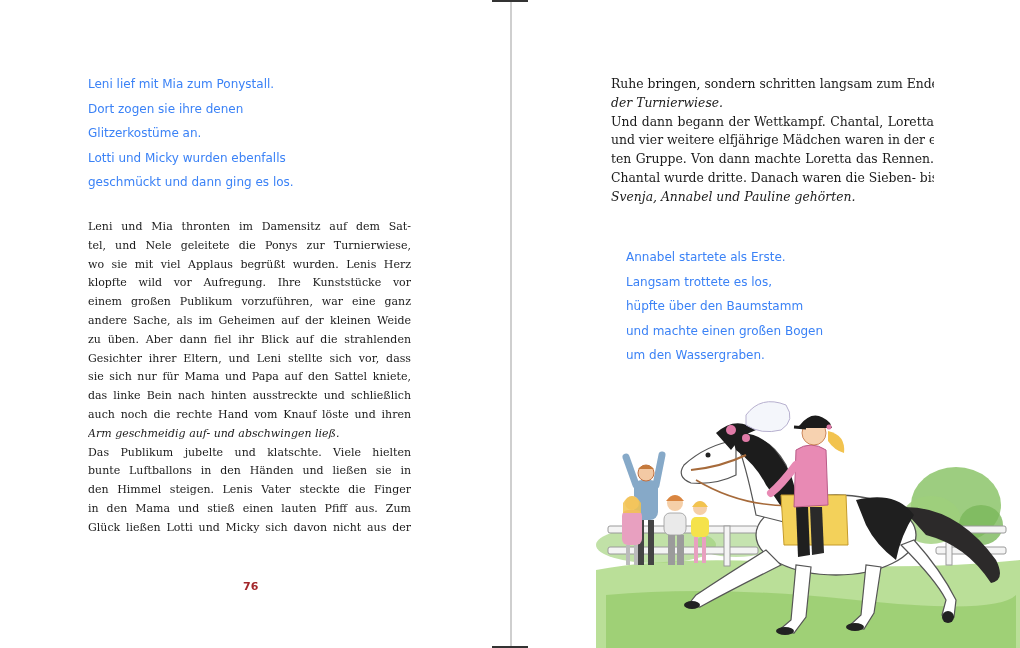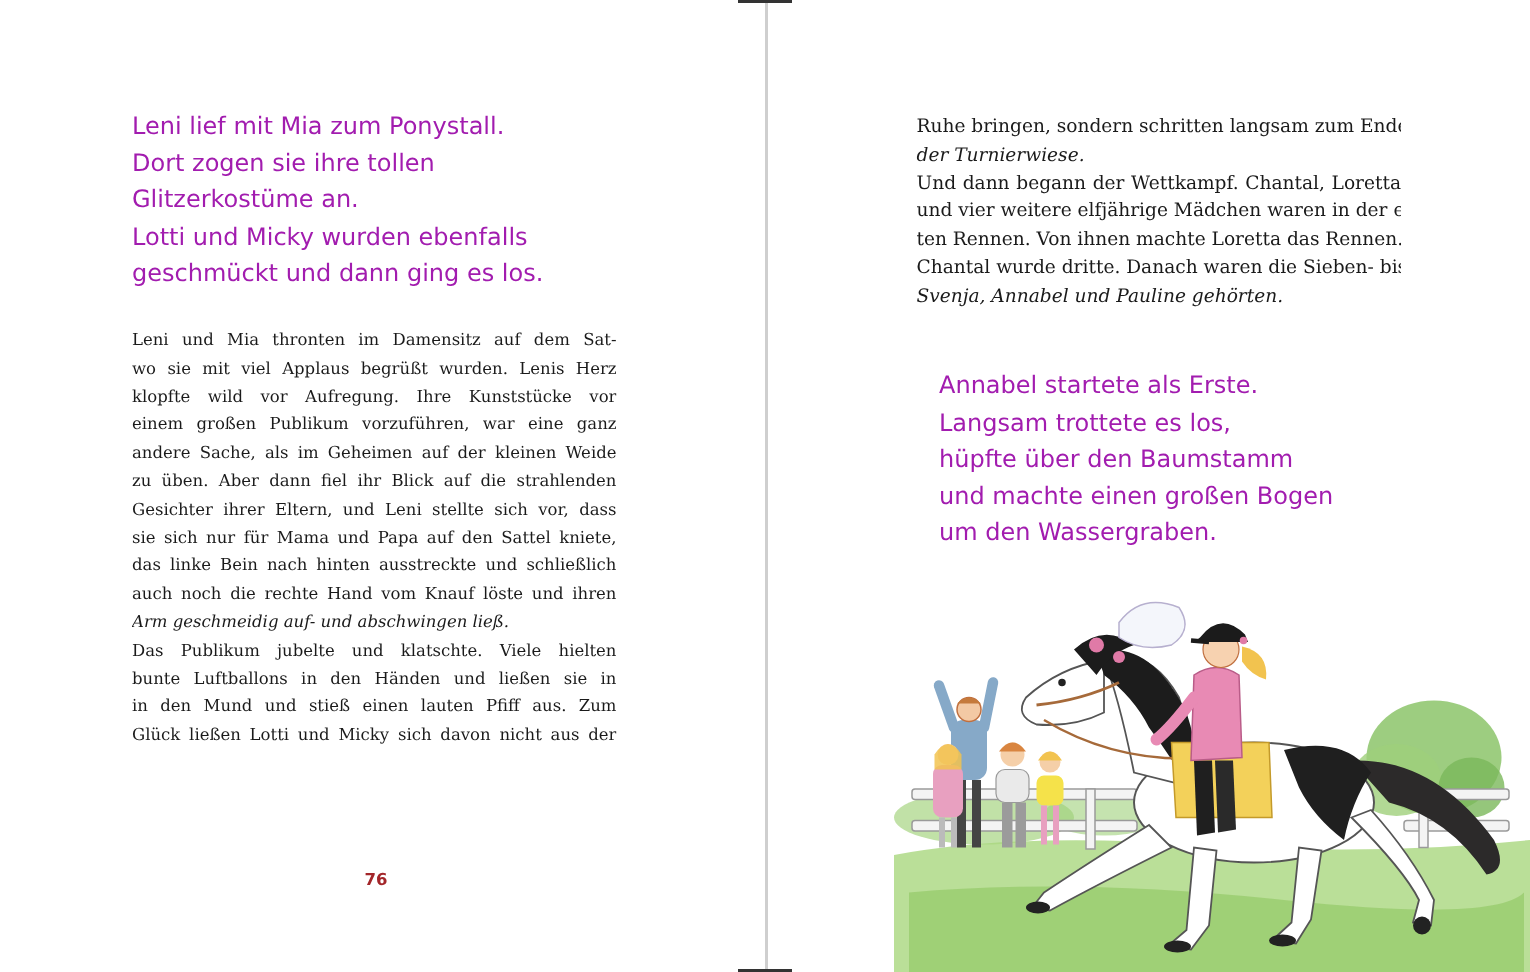--- a/index.html
+++ b/index.html
@@ -12,22 +12,22 @@
     .page-right { left: 514px; width: 506px; }
 
     .gutter-line {
       position: absolute; left: 510px; top: 0; width: 2px; height: 648px; background: #cfcfcf;
     }
     .crop-mark { position: absolute; height: 2px; background: #333; }
     .crop-top { top: 0; left: 492px; width: 36px; }
     .crop-bottom { bottom: 0; left: 492px; width: 36px; }
 
     .sans-block {
-      position: absolute; font-family: "DejaVu Sans", sans-serif; font-size: 16px;
-      line-height: 24.6px; color: #a21caf; letter-spacing: 0px;
+      position: absolute; font-family: "DejaVu Sans", sans-serif; font-size: 12px;
+      line-height: 24.6px; color: #3b82f6; letter-spacing: 0px;
     }
     .sans-block .line { display: block; white-space: nowrap; }
 
     .serif-block {
       position: absolute; font-family: "DejaVu Serif", serif; font-size: 13.2px;
       line-height: 18.8px; color: #1a1a1a; text-align: justify;
     }
     .serif-block .line {
       display: block; white-space: nowrap; text-align: justify; text-align-last: justify;
       overflow: hidden;
@@ -49,54 +49,56 @@
 </head>
 <body>
 
 <div class="gutter-line"></div>
 <div class="crop-mark crop-top"></div>
 <div class="crop-mark crop-bottom"></div>
 
 <div class="page page-left">
   <div class="sans-block left-sans">
     <span class="line">Leni lief mit Mia zum Ponystall.</span>
-    <span class="line">Dort zogen sie ihre tollen</span>
+    <span class="line">Dort zogen sie ihre denen</span>
     <span class="line">Glitzerkostüme an.</span>
     <span class="line">Lotti und Micky wurden ebenfalls</span>
     <span class="line">geschmückt und dann ging es los.</span>
   </div>
 
   <div class="serif-block left-serif">
     <span class="line">Leni und Mia thronten im Damensitz auf dem Sat-</span>
+    <span class="line">tel, und Nele geleitete die Ponys zur Turnierwiese,</span>
     <span class="line">wo sie mit viel Applaus begrüßt wurden. Lenis Herz</span>
     <span class="line">klopfte wild vor Aufregung. Ihre Kunststücke vor</span>
     <span class="line">einem großen Publikum vorzuführen, war eine ganz</span>
     <span class="line">andere Sache, als im Geheimen auf der kleinen Weide</span>
     <span class="line">zu üben. Aber dann fiel ihr Blick auf die strahlenden</span>
     <span class="line">Gesichter ihrer Eltern, und Leni stellte sich vor, dass</span>
     <span class="line">sie sich nur für Mama und Papa auf den Sattel kniete,</span>
     <span class="line">das linke Bein nach hinten ausstreckte und schließlich</span>
     <span class="line">auch noch die rechte Hand vom Knauf löste und ihren</span>
     <span class="line last">Arm geschmeidig  auf- und abschwingen ließ.</span>
     <span class="line">Das Publikum jubelte und klatschte. Viele hielten</span>
     <span class="line">bunte Luftballons in den Händen und ließen sie in</span>
-    <span class="line">in den Mund und stieß einen lauten Pfiff aus. Zum</span>
+    <span class="line">den Himmel steigen. Lenis Vater steckte die Finger</span>
+    <span class="line">in den Mama und stieß einen lauten Pfiff aus. Zum</span>
     <span class="line">Glück ließen Lotti und Micky sich davon nicht aus der</span>
   </div>
 
   <div class="page-number">76</div>
 </div>
 
 <div class="page page-right">
   <div class="serif-block right-serif">
     <span class="line">Ruhe bringen, sondern schritten langsam zum Ende</span>
     <span class="line last">der Turnierwiese.</span>
     <span class="line">Und dann begann der Wettkampf. Chantal, Loretta</span>
     <span class="line">und vier weitere elfjährige Mädchen waren in der ers-</span>
-    <span class="line">ten Rennen. Von ihnen machte Loretta das Rennen.</span>
+    <span class="line">ten Gruppe. Von dann machte Loretta das Rennen.</span>
     <span class="line">Chantal wurde dritte. Danach waren die Sieben- bis</span>
     <span class="line last">Svenja, Annabel und Pauline gehörten.</span>
   </div>
 
   <div class="sans-block right-sans">
     <span class="line">Annabel startete als Erste.</span>
     <span class="line">Langsam trottete es los,</span>
     <span class="line">hüpfte über den Baumstamm</span>
     <span class="line">und machte einen großen Bogen</span>
     <span class="line">um den Wassergraben.</span>

